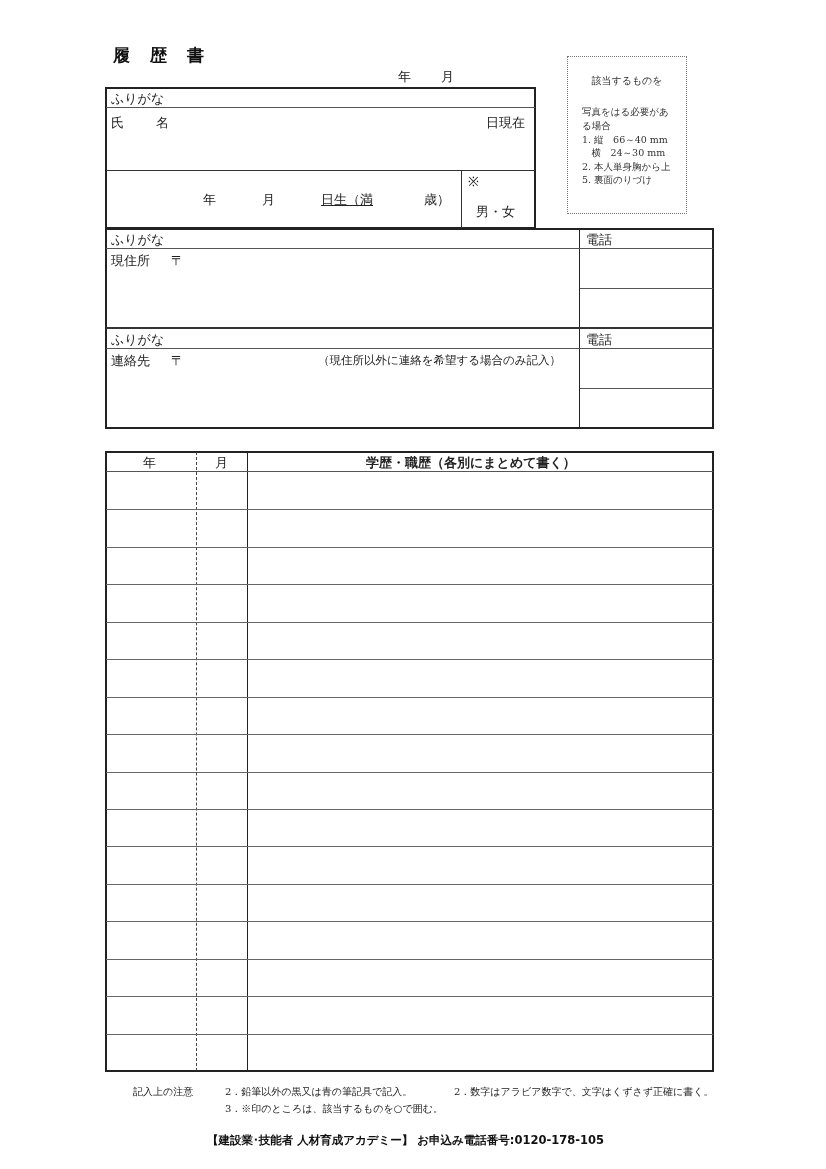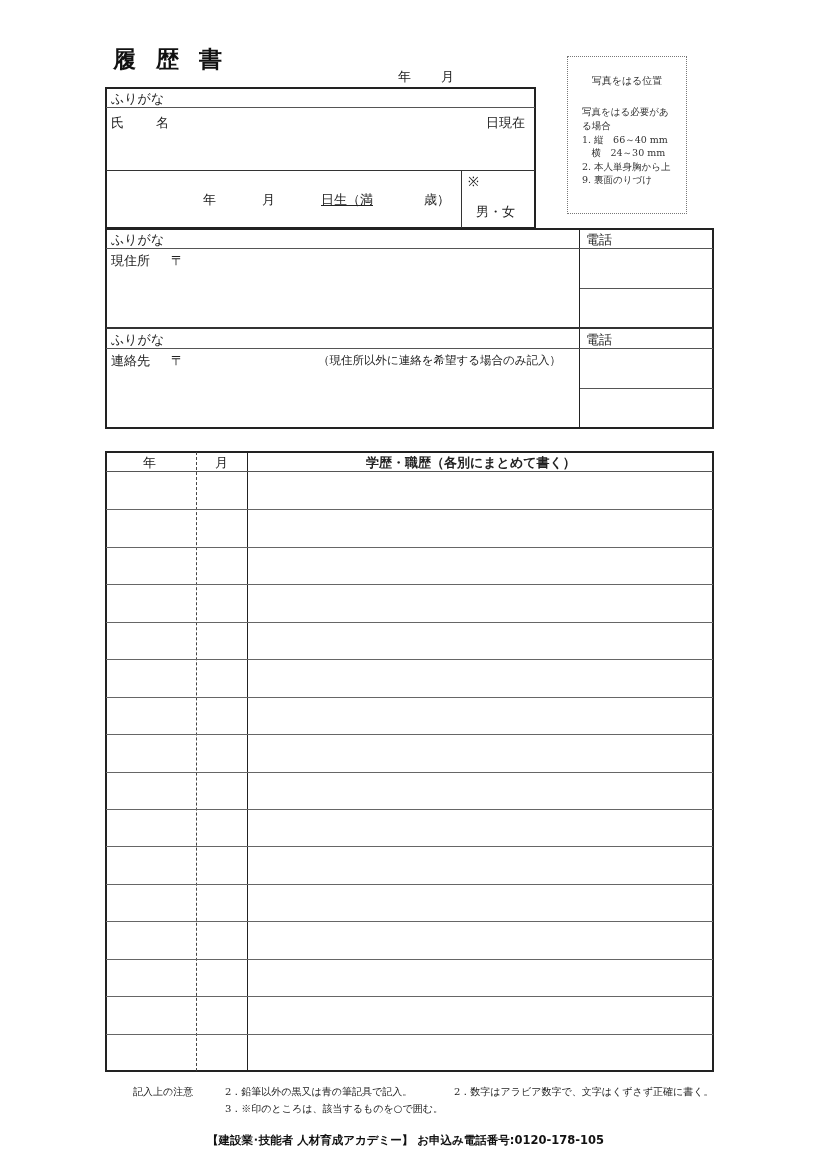--- a/index.html
+++ b/index.html
@@ -1,19 +1,19 @@
 <!DOCTYPE html>
 <html><head>
 <meta charset="utf-8">
 <style>
   html, body { margin:0; padding:0; background:#ffffff; }
   body { width:826px; height:1169px; position:relative; overflow:hidden;
          font-family: "DejaVu Serif", "Liberation Serif", serif; color:#222; }
   .abs { position:absolute; }
-  .title { left:113px; top:44px; font-size:23px; font-weight:bold; letter-spacing:0; font-family:"DejaVu Sans", sans-serif; color:#111; }
+  .title { left:113px; top:44px; font-size:17px; font-weight:bold; letter-spacing:0; font-family:"DejaVu Sans", sans-serif; color:#111; }
   .title span { display:inline-block; margin-right:20px; }
   .asof { top:68px; font-size:13px; }
   .box { position:absolute; border:2px solid #222; box-sizing:border-box; }
   .hline { position:absolute; height:0; border-top:1px solid #555; }
   .hline-thick { position:absolute; height:0; border-top:2px solid #333; }
   .vline { position:absolute; width:0; border-left:1px solid #333; }
   .vline-thick { position:absolute; width:0; border-left:2px solid #222; }
   .vdot { position:absolute; width:0; border-left:1px dashed #444; }
   .lbl { position:absolute; font-size:13px; white-space:nowrap; }
   .small { font-size:12px; }
@@ -49,27 +49,27 @@
 <div class="lbl" style="left:203px; top:191px;">年</div>
 <div class="lbl" style="left:262px; top:191px;">月</div>
 <div class="lbl" style="left:321px; top:191px;text-decoration:underline;">日生（満</div>
 <div class="lbl" style="left:424px; top:191px;">歳）</div>
 <div class="field" style="left:110px; top:174px; width:348px; height:50px;"></div>
 
 <div class="lbl" style="left:468px; top:172px;">※</div>
 <div class="lbl" style="left:476px; top:203px;">男・女</div>
 
 <div class="photo">
-  <div class="pt">写真をはる位置</div>
+  <div class="pt">該当するものを</div>
   <div class="pl" style="top:49px;">写真をはる必要があ</div>
   <div class="pl" style="top:63px;">る場合</div>
   <div class="pl" style="top:77px;">1. 縦　66～40 mm</div>
   <div class="pl" style="top:90px;">　横　24～30 mm</div>
   <div class="pl" style="top:104px;">2. 本人単身胸から上</div>
-  <div class="pl" style="top:117px;">9. 裏面のりづけ</div>
+  <div class="pl" style="top:117px;">5. 裏面のりづけ</div>
 </div>
 
 <div class="box" style="left:105px; top:228px; width:609px; height:201px;"></div>
 <div class="vline-thick" style="left:579px; top:229px; height:199px; border-left-width:1.5px;"></div>
 <div class="hline" style="left:106px; top:248px; width:607px;"></div>
 <div class="hline" style="left:580px; top:288px; width:133px;"></div>
 <div class="hline-thick" style="left:106px; top:327px; width:607px;"></div>
 <div class="hline" style="left:106px; top:348px; width:607px;"></div>
 <div class="hline" style="left:580px; top:388px; width:133px;"></div>
 

